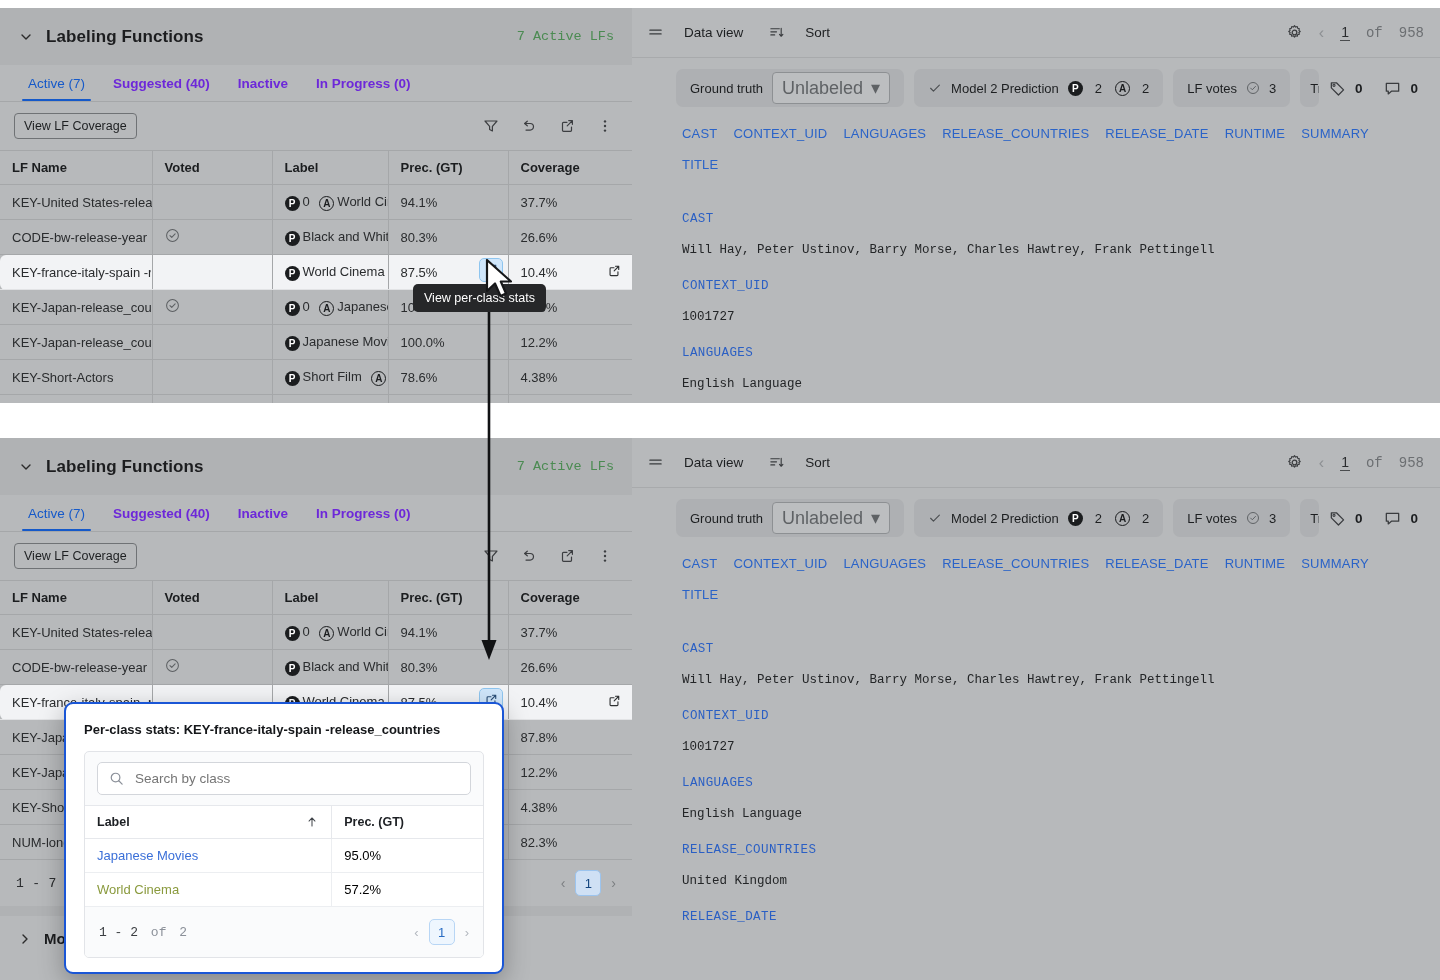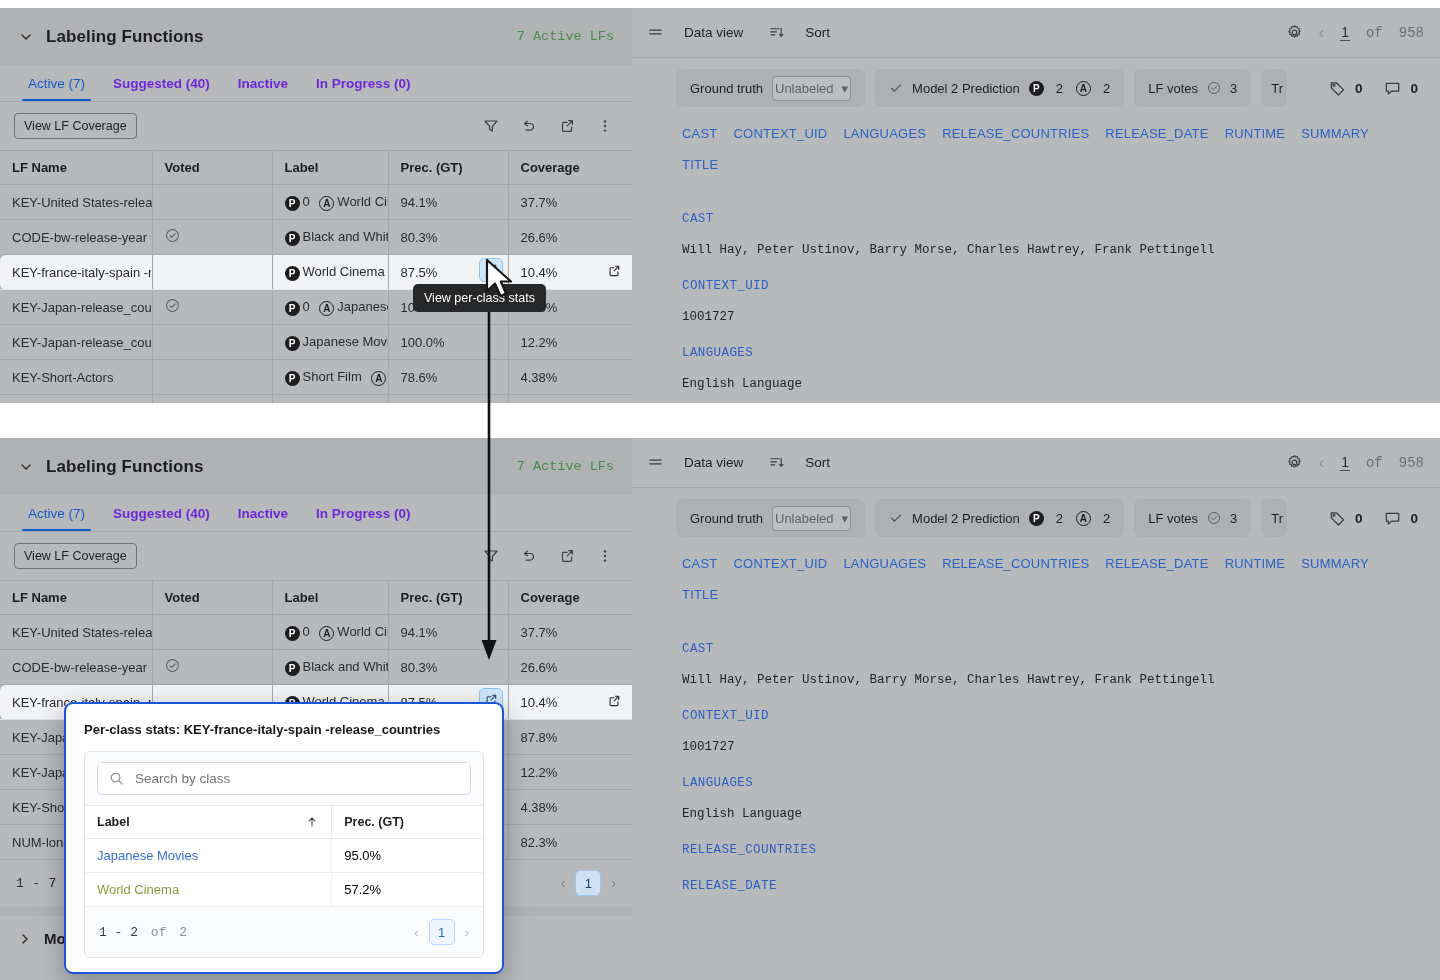--- a/index.html
+++ b/index.html
@@ -125,21 +125,21 @@
   .of-txt { color:#6c6f72; font-family:"Liberation Mono", monospace; }
 
   .dp-chips { display:flex; align-items:center; gap:10px; padding:11px 14px 11px 44px; }
   .chip {
     display:flex; align-items:center; gap:9px; background:#aeb0b3;
     border-radius:7px; padding:8px 14px; font-size:13px; color:#1d1f21;
     white-space:nowrap; height:38px;
   }
   .select-box {
     border:1px solid #8d9093; border-radius:4px; background:#bcbec0;
-    padding:4px 2px; font-size:13px; color:#5f6265; display:flex;
+    padding:4px 9px; font-size:18px; color:#5f6265; display:flex;
     align-items:center; gap:8px;
   }
   .chip-right { margin-left:auto; display:flex; align-items:center; gap:22px; padding-right:8px;}
   .chip-stat { display:flex; align-items:center; gap:9px; font-size:13.5px; font-weight:700; color:#1b1d1f;}
 
   .field-tabs { display:flex; gap:16px; padding:8px 50px 14px 50px; flex-wrap:wrap;}
   .field-tab { font-size:13px; color:#2a63c8; letter-spacing:.2px; }
 
   .dp-body { padding: 4px 50px 0 50px; font-family:"Liberation Mono", monospace; }
   .fld-key { color:#2a5fc4; font-size:12.5px; letter-spacing:.4px; margin:22px 0 0 0;}
@@ -764,20 +764,21 @@
     </div>
 
     <div class="dp-body">
       <div class="fld-key">CAST</div>
       <div class="fld-val">Will Hay, Peter Ustinov, Barry Morse, Charles Hawtrey, Frank Pettingell</div>
       <div class="fld-key">CONTEXT_UID</div>
       <div class="fld-val">1001727</div>
       <div class="fld-key">LANGUAGES</div>
       <div class="fld-val">English Language</div>
       <div class="fld-key">RELEASE_COUNTRIES</div>
+      <div class="fld-val">United Kingdom</div>
       <div class="fld-key">RELEASE_DATE</div>
     </div>
   </div>
 
   <div class="tooltip" style="left:413px; top:284px;">
     <span>View per-class stats</span>
   </div>
 
   <svg class="cursor-svg" style="left:484px; top:258px;" width="36" height="48" viewBox="0 0 36 48">
     <path d="M3 2 L3 33 L11 25.5 L16.5 38 L22 35.5 L16.8 23.5 L27 23.5 Z" fill="#ffffff" stroke="#161719" stroke-width="2.2" stroke-linejoin="round"></path>

